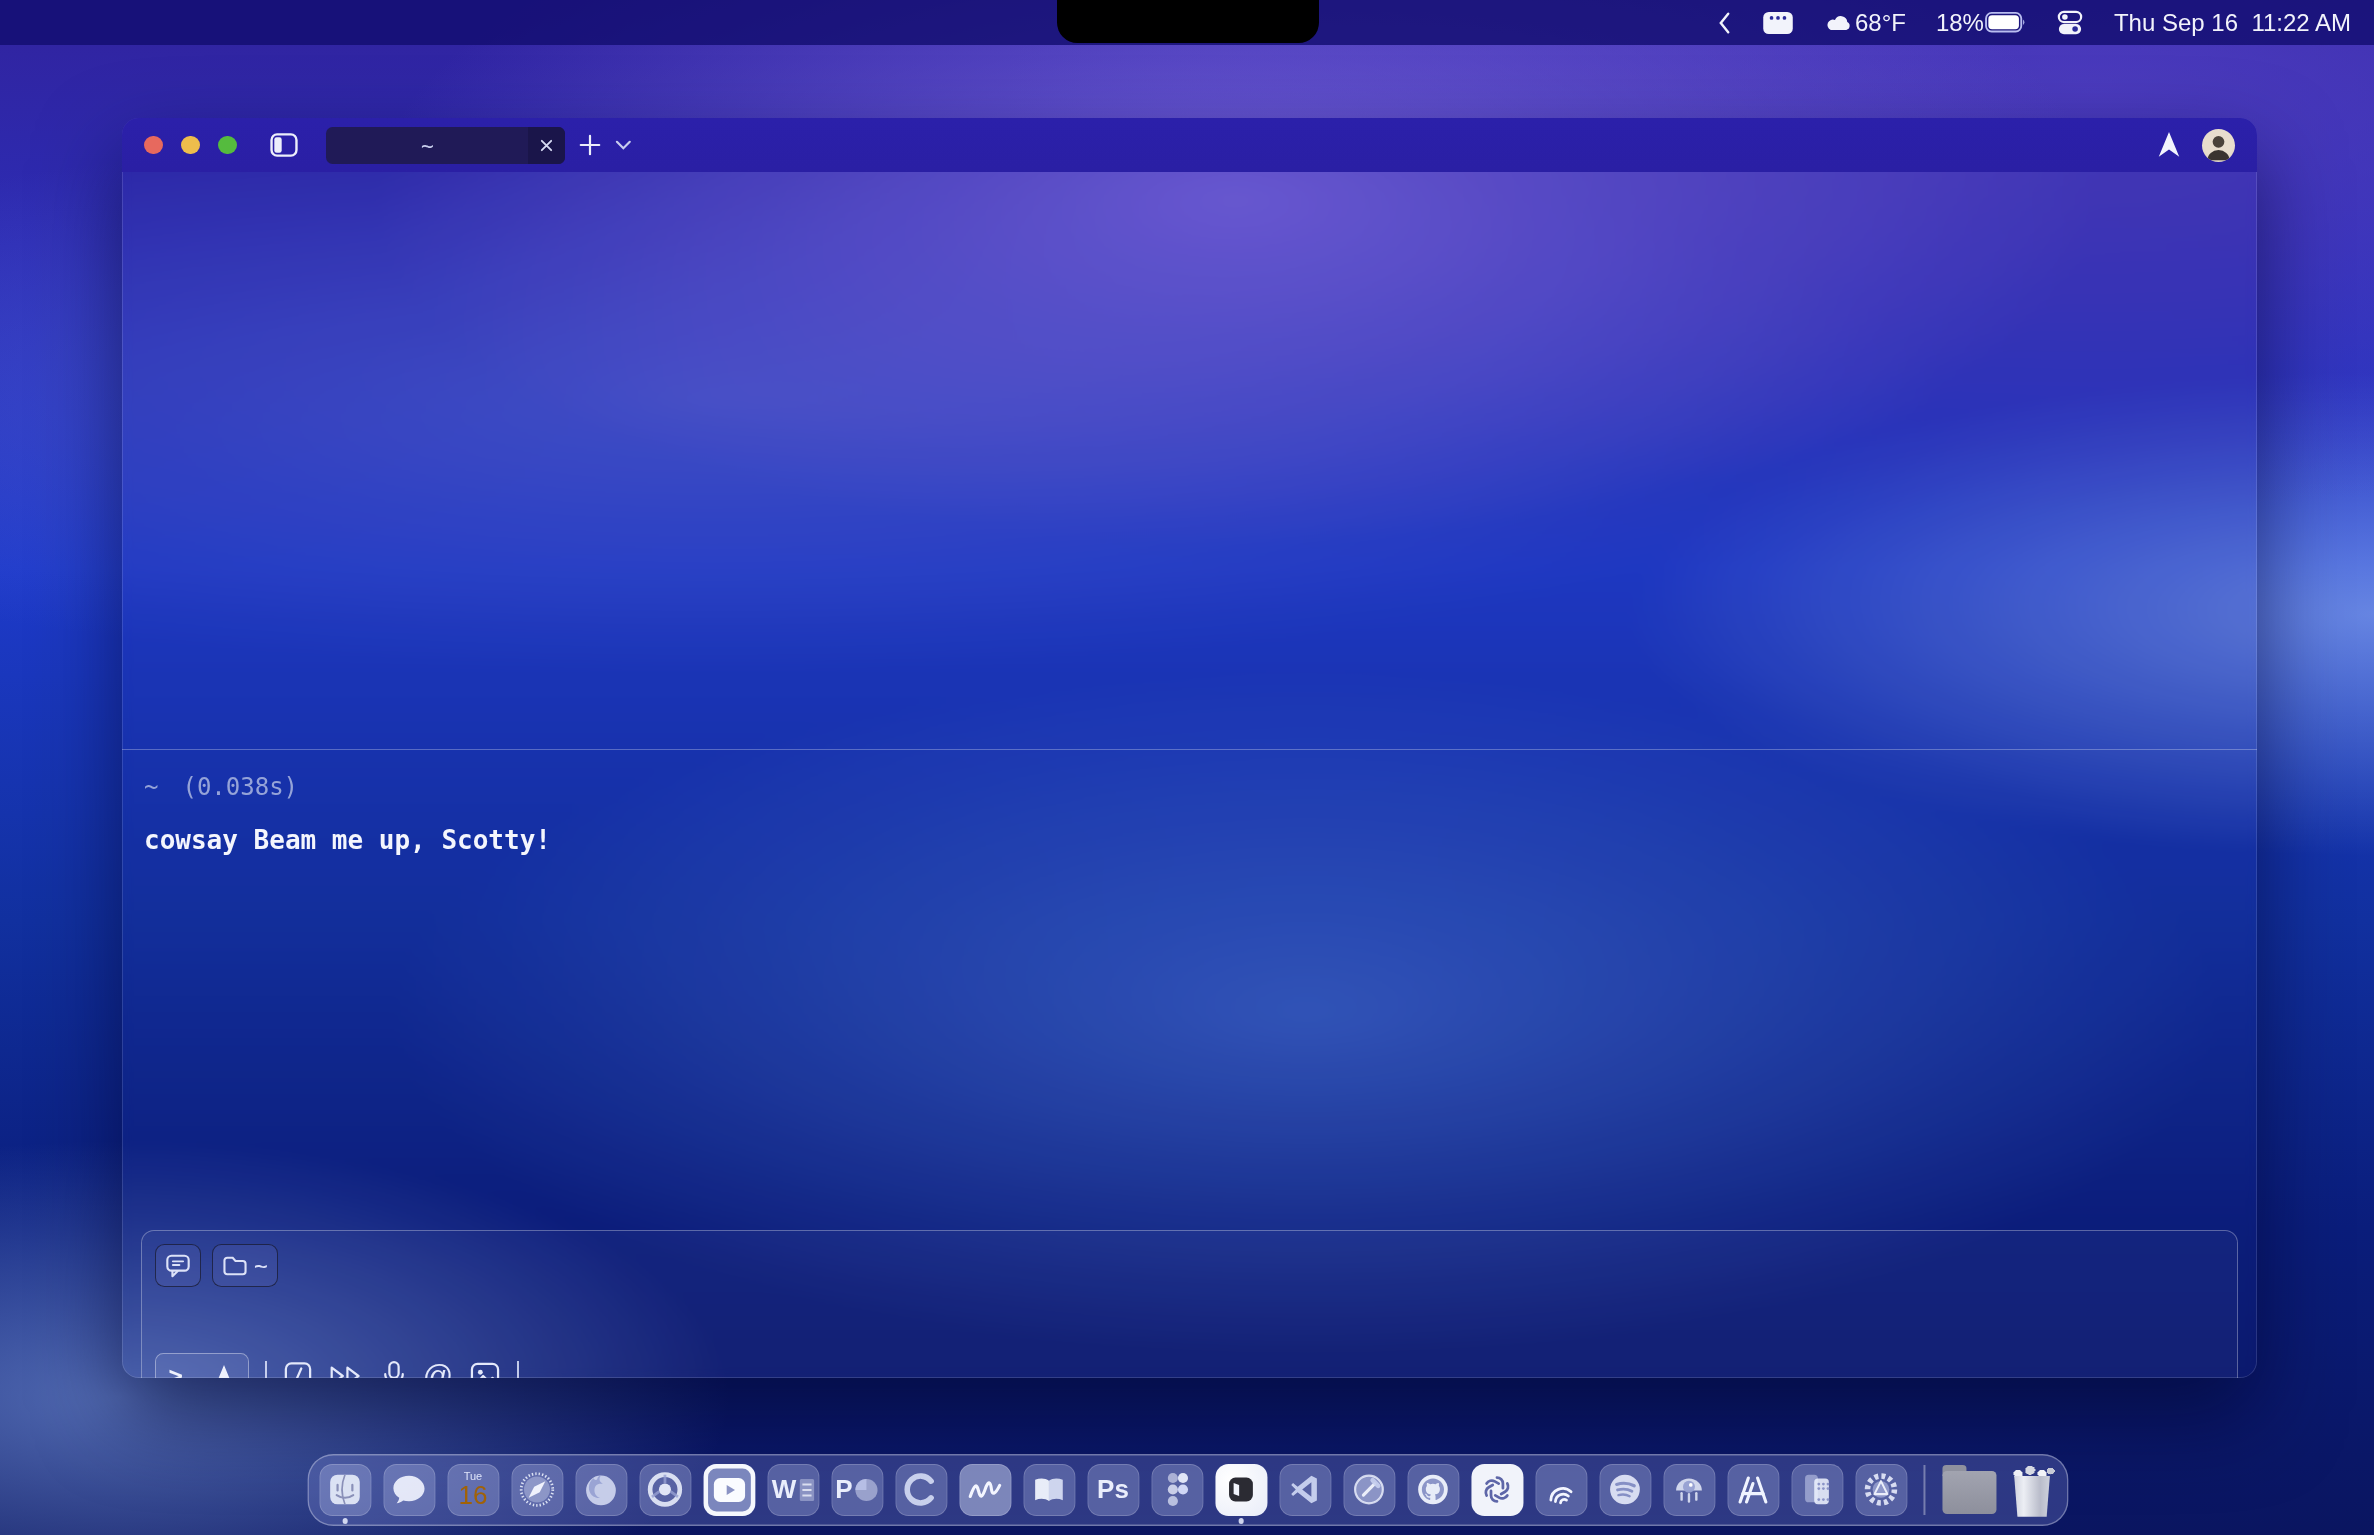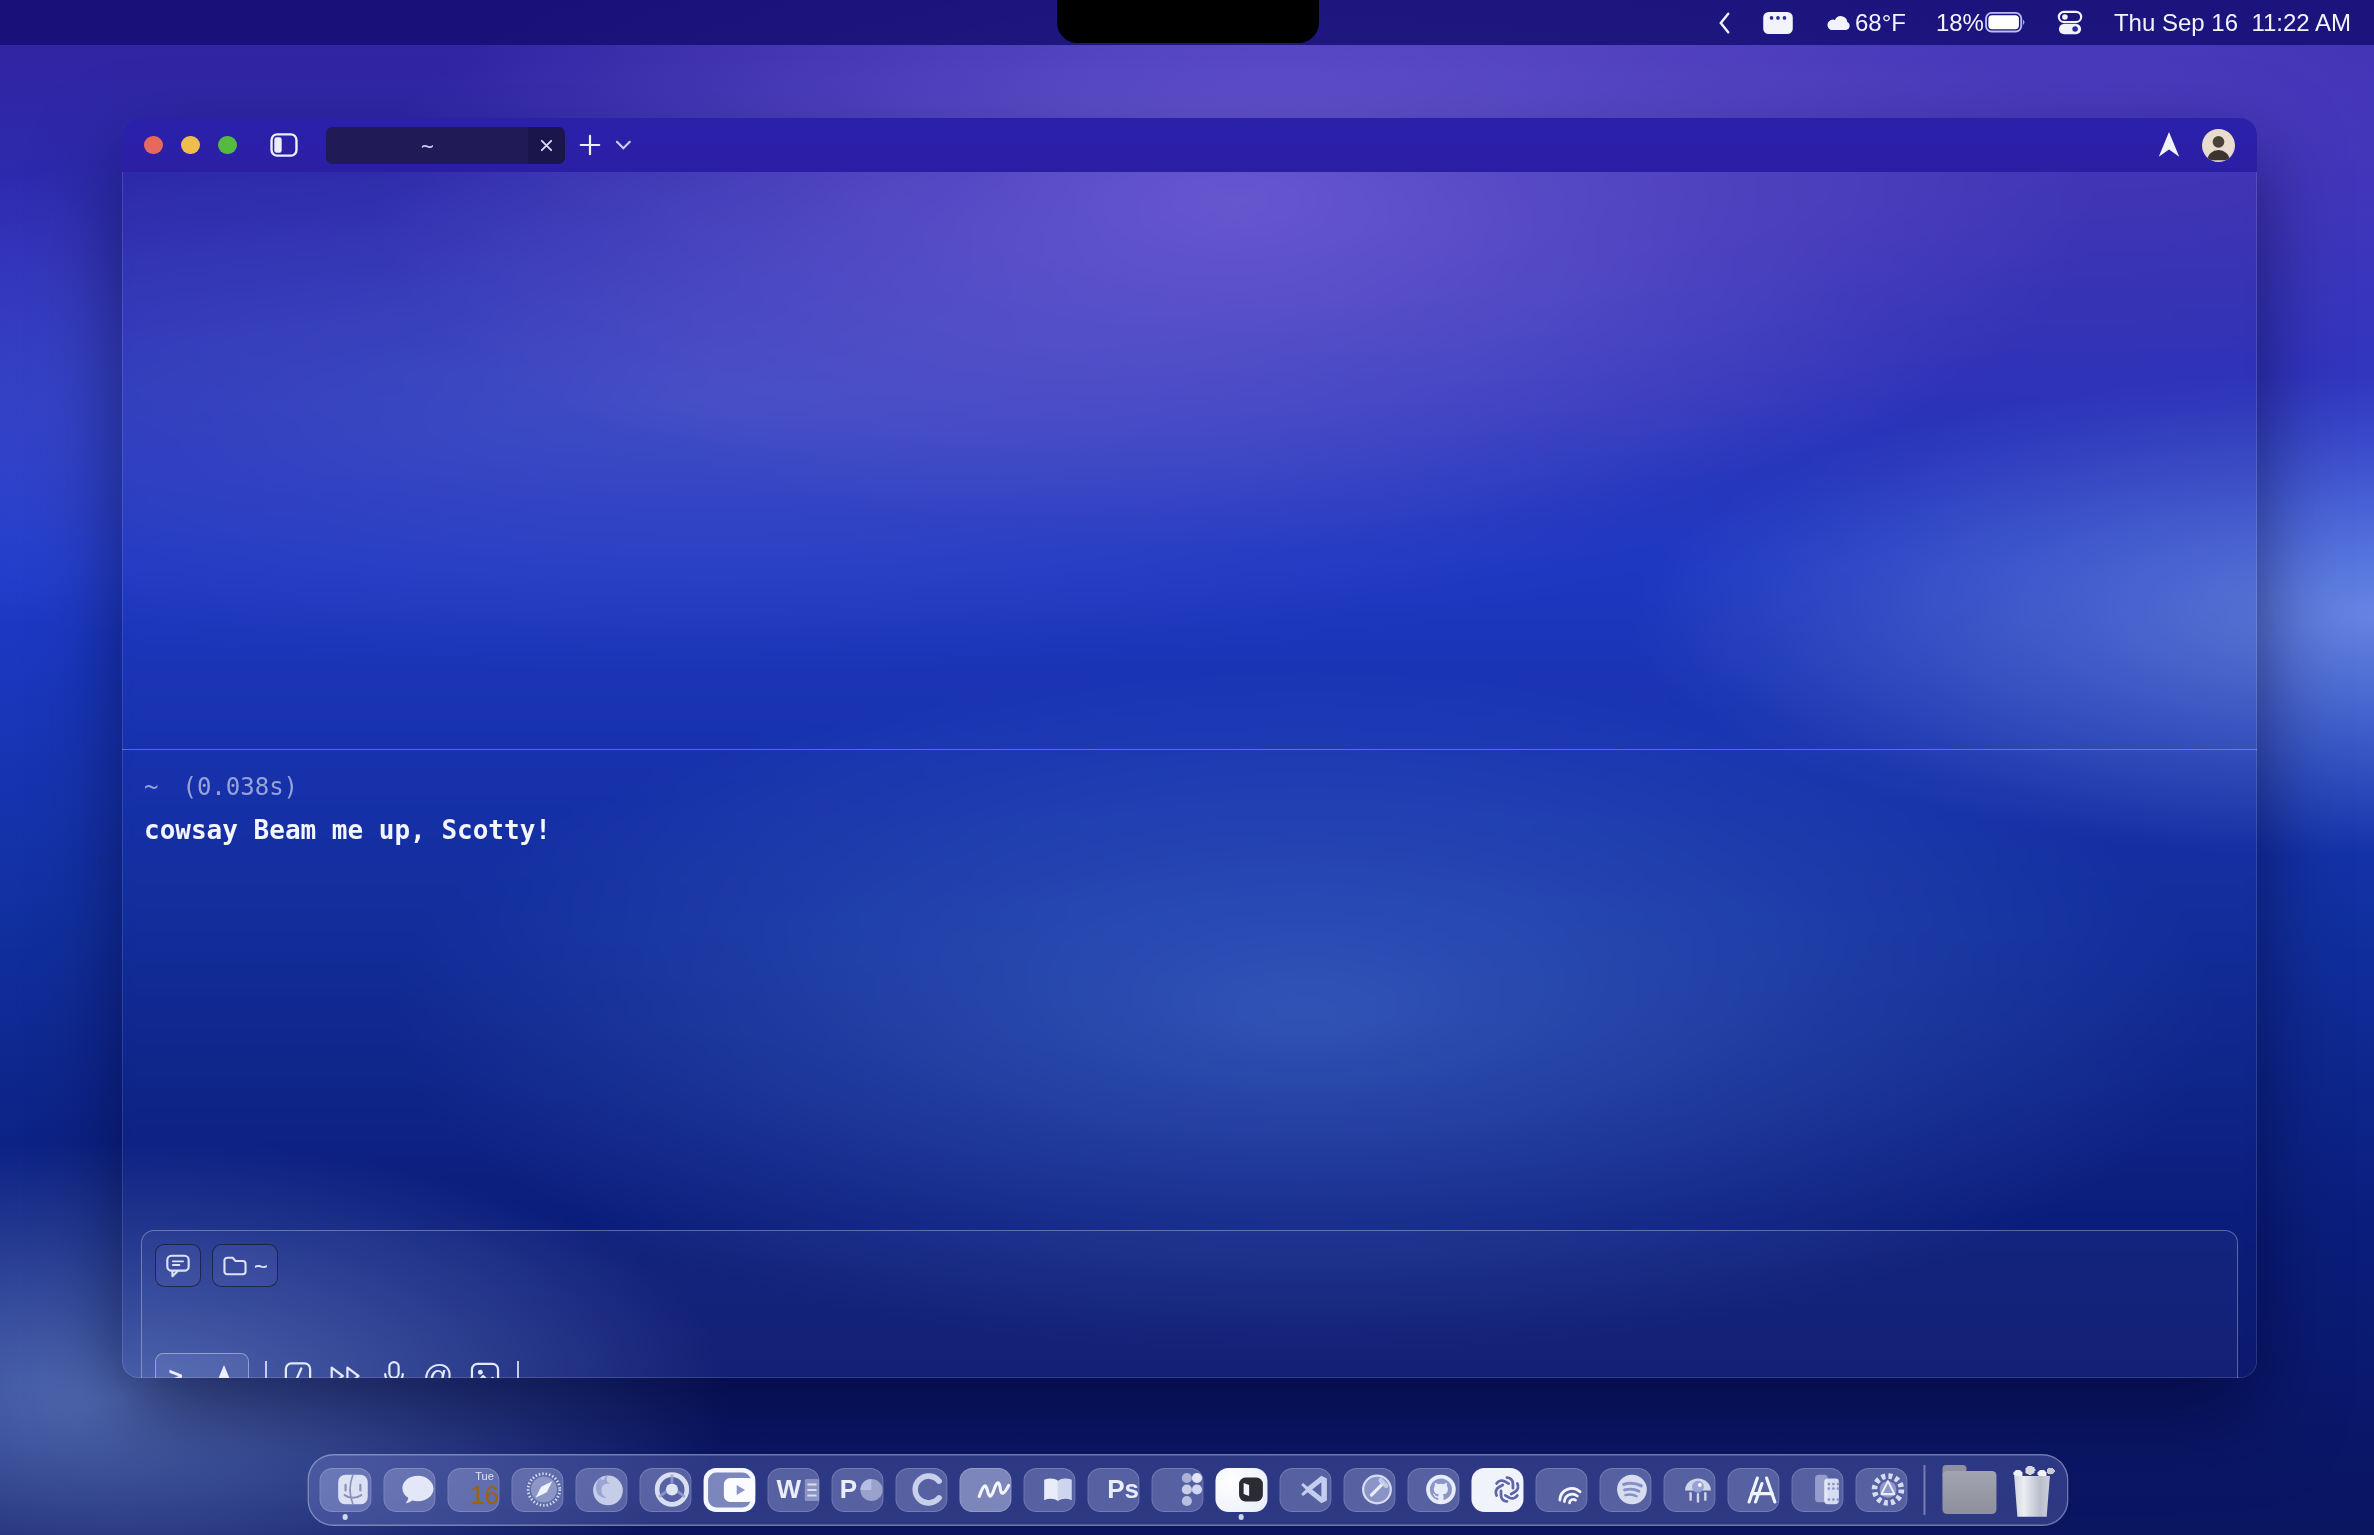--- a/index.html
+++ b/index.html
@@ -77,21 +77,21 @@
   .avatar svg { position:absolute; left:0; top:0; }
 
   .win-content { position:absolute; top:54px; left:0; right:0; bottom:0; }
   .block-separator {
     position:absolute; top:577px; left:0; right:0; height:0.9px;
     background:rgba(255,255,255,0.28);
   }
   .cmd-block { position:absolute; top:601px; left:22px; right:22px;
     font-family:"DejaVu Sans Mono", monospace; color:#f4f6fd; }
   .prompt-row { display:flex; gap:24px; font-size:24px; color:rgba(186,196,230,0.78); }
-  .command-line { margin-top:14px; font-size:26px; font-weight:700; white-space:pre; }
+  .command-line { margin-top:24px; font-size:26px; font-weight:700; white-space:pre; }
   .cmd-output { margin-top:15px; font-size:26px; line-height:34px; white-space:pre; }
 
   
   .input-block {
     position:absolute; left:18.6px; right:18.6px; top:1058px; height:180px;
     border:0.9px solid rgba(255,255,255,0.30); border-radius:13px;
     background:rgba(235,240,255,0.04);
   }
   .chip-row { position:absolute; top:13px; left:13px; display:flex; gap:11px; }
   .chip {
@@ -124,23 +124,23 @@
 
   
   .dock {
     position:absolute; bottom:9.3px; left:50%; transform:translateX(-50%);
     height:72px; padding:0 12px; border-radius:26px;
     background:rgba(128,138,212,0.30);
     box-shadow:0 0 0 1.4px rgba(255,255,255,0.32) inset;
     display:flex; align-items:center; gap:12px; z-index:20;
   }
   .dock-tile {
-    width:52px; height:44px; border-radius:13px; position:relative;
+    width:52px; height:52px; border-radius:13px; position:relative;
     background:rgba(212,220,250,0.25); cursor:pointer;
-    display:flex; align-items:center; justify-content:flex-end;
+    display:flex; align-items:center; justify-content:center;
     color:#eaeefc;
     box-shadow:0 0 0 0.9px rgba(255,255,255,0.18) inset;
   }
   .dock-tile.white { background:rgba(250,252,255,0.96); color:#6a72b5; box-shadow:none; }
   .dock-tile.running::after {
     content:""; position:absolute; bottom:-8.3px; left:50%; transform:translateX(-50%);
     width:5.6px; height:5.6px; border-radius:50%; background:rgba(235,240,255,0.85);
   }
   .tile-letter { font-size:26px; font-weight:700; }
   .cal-top { font-size:11px; line-height:11px; color:#dfe4fa; }

